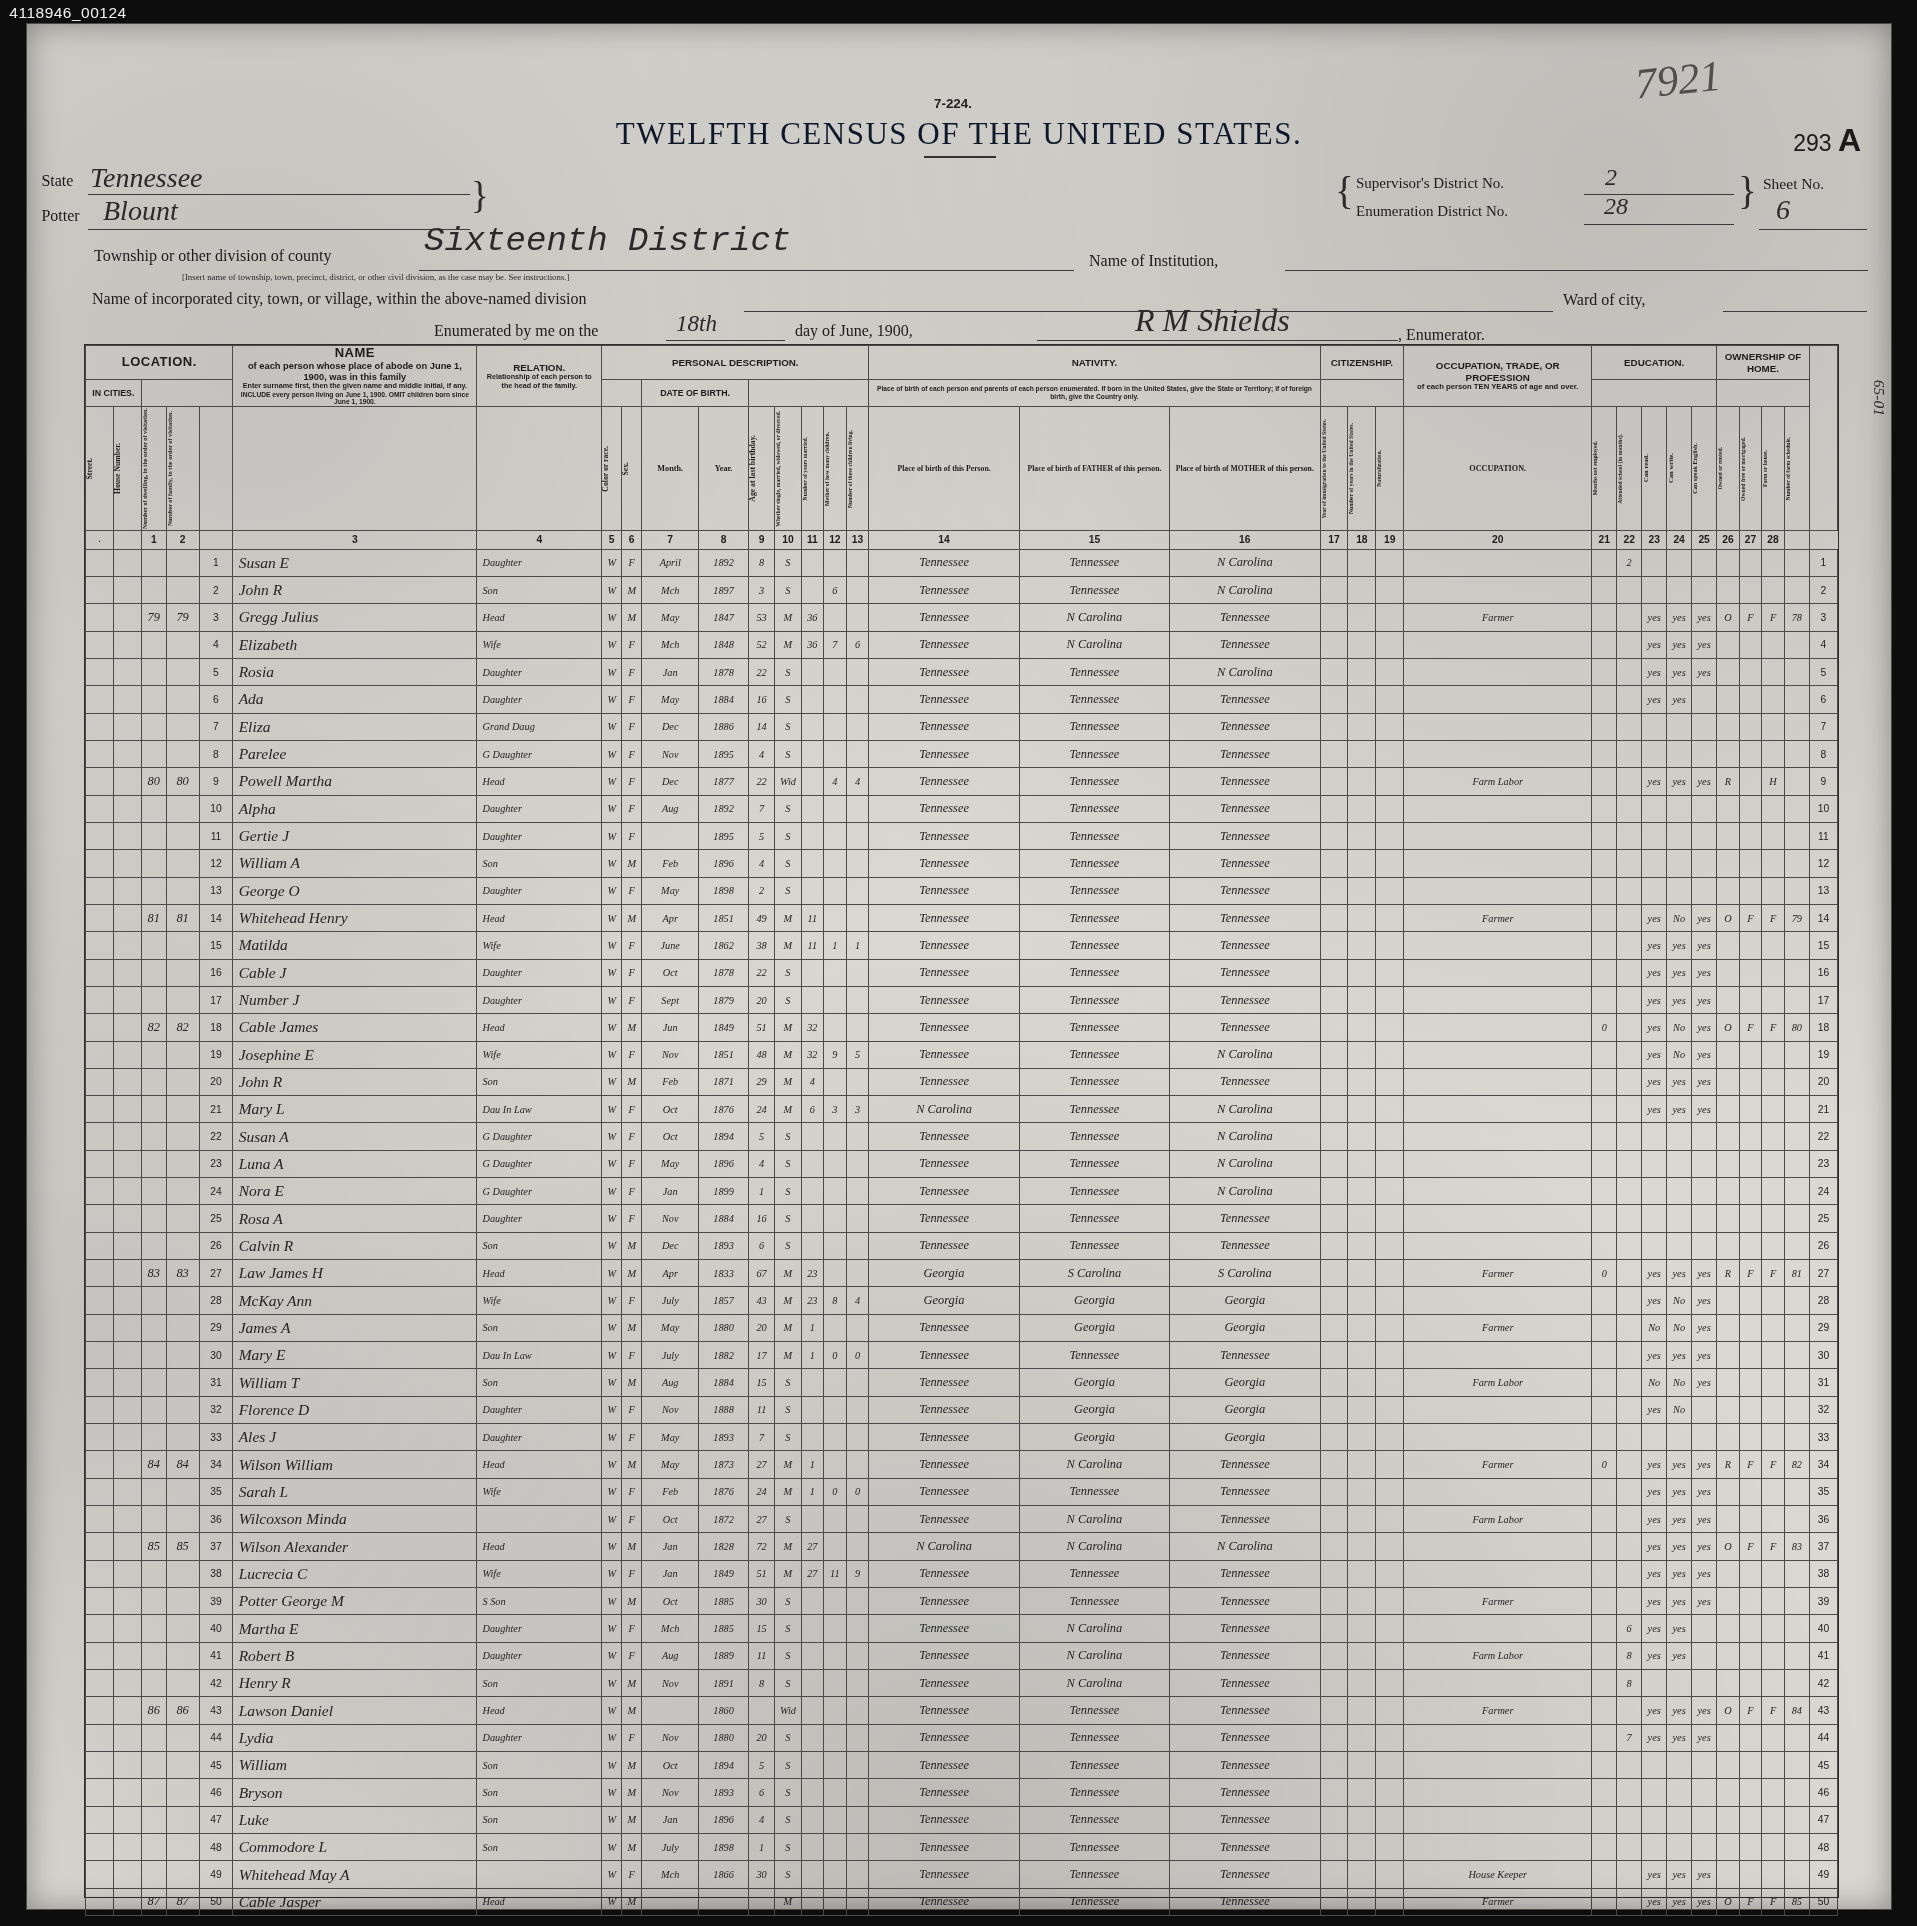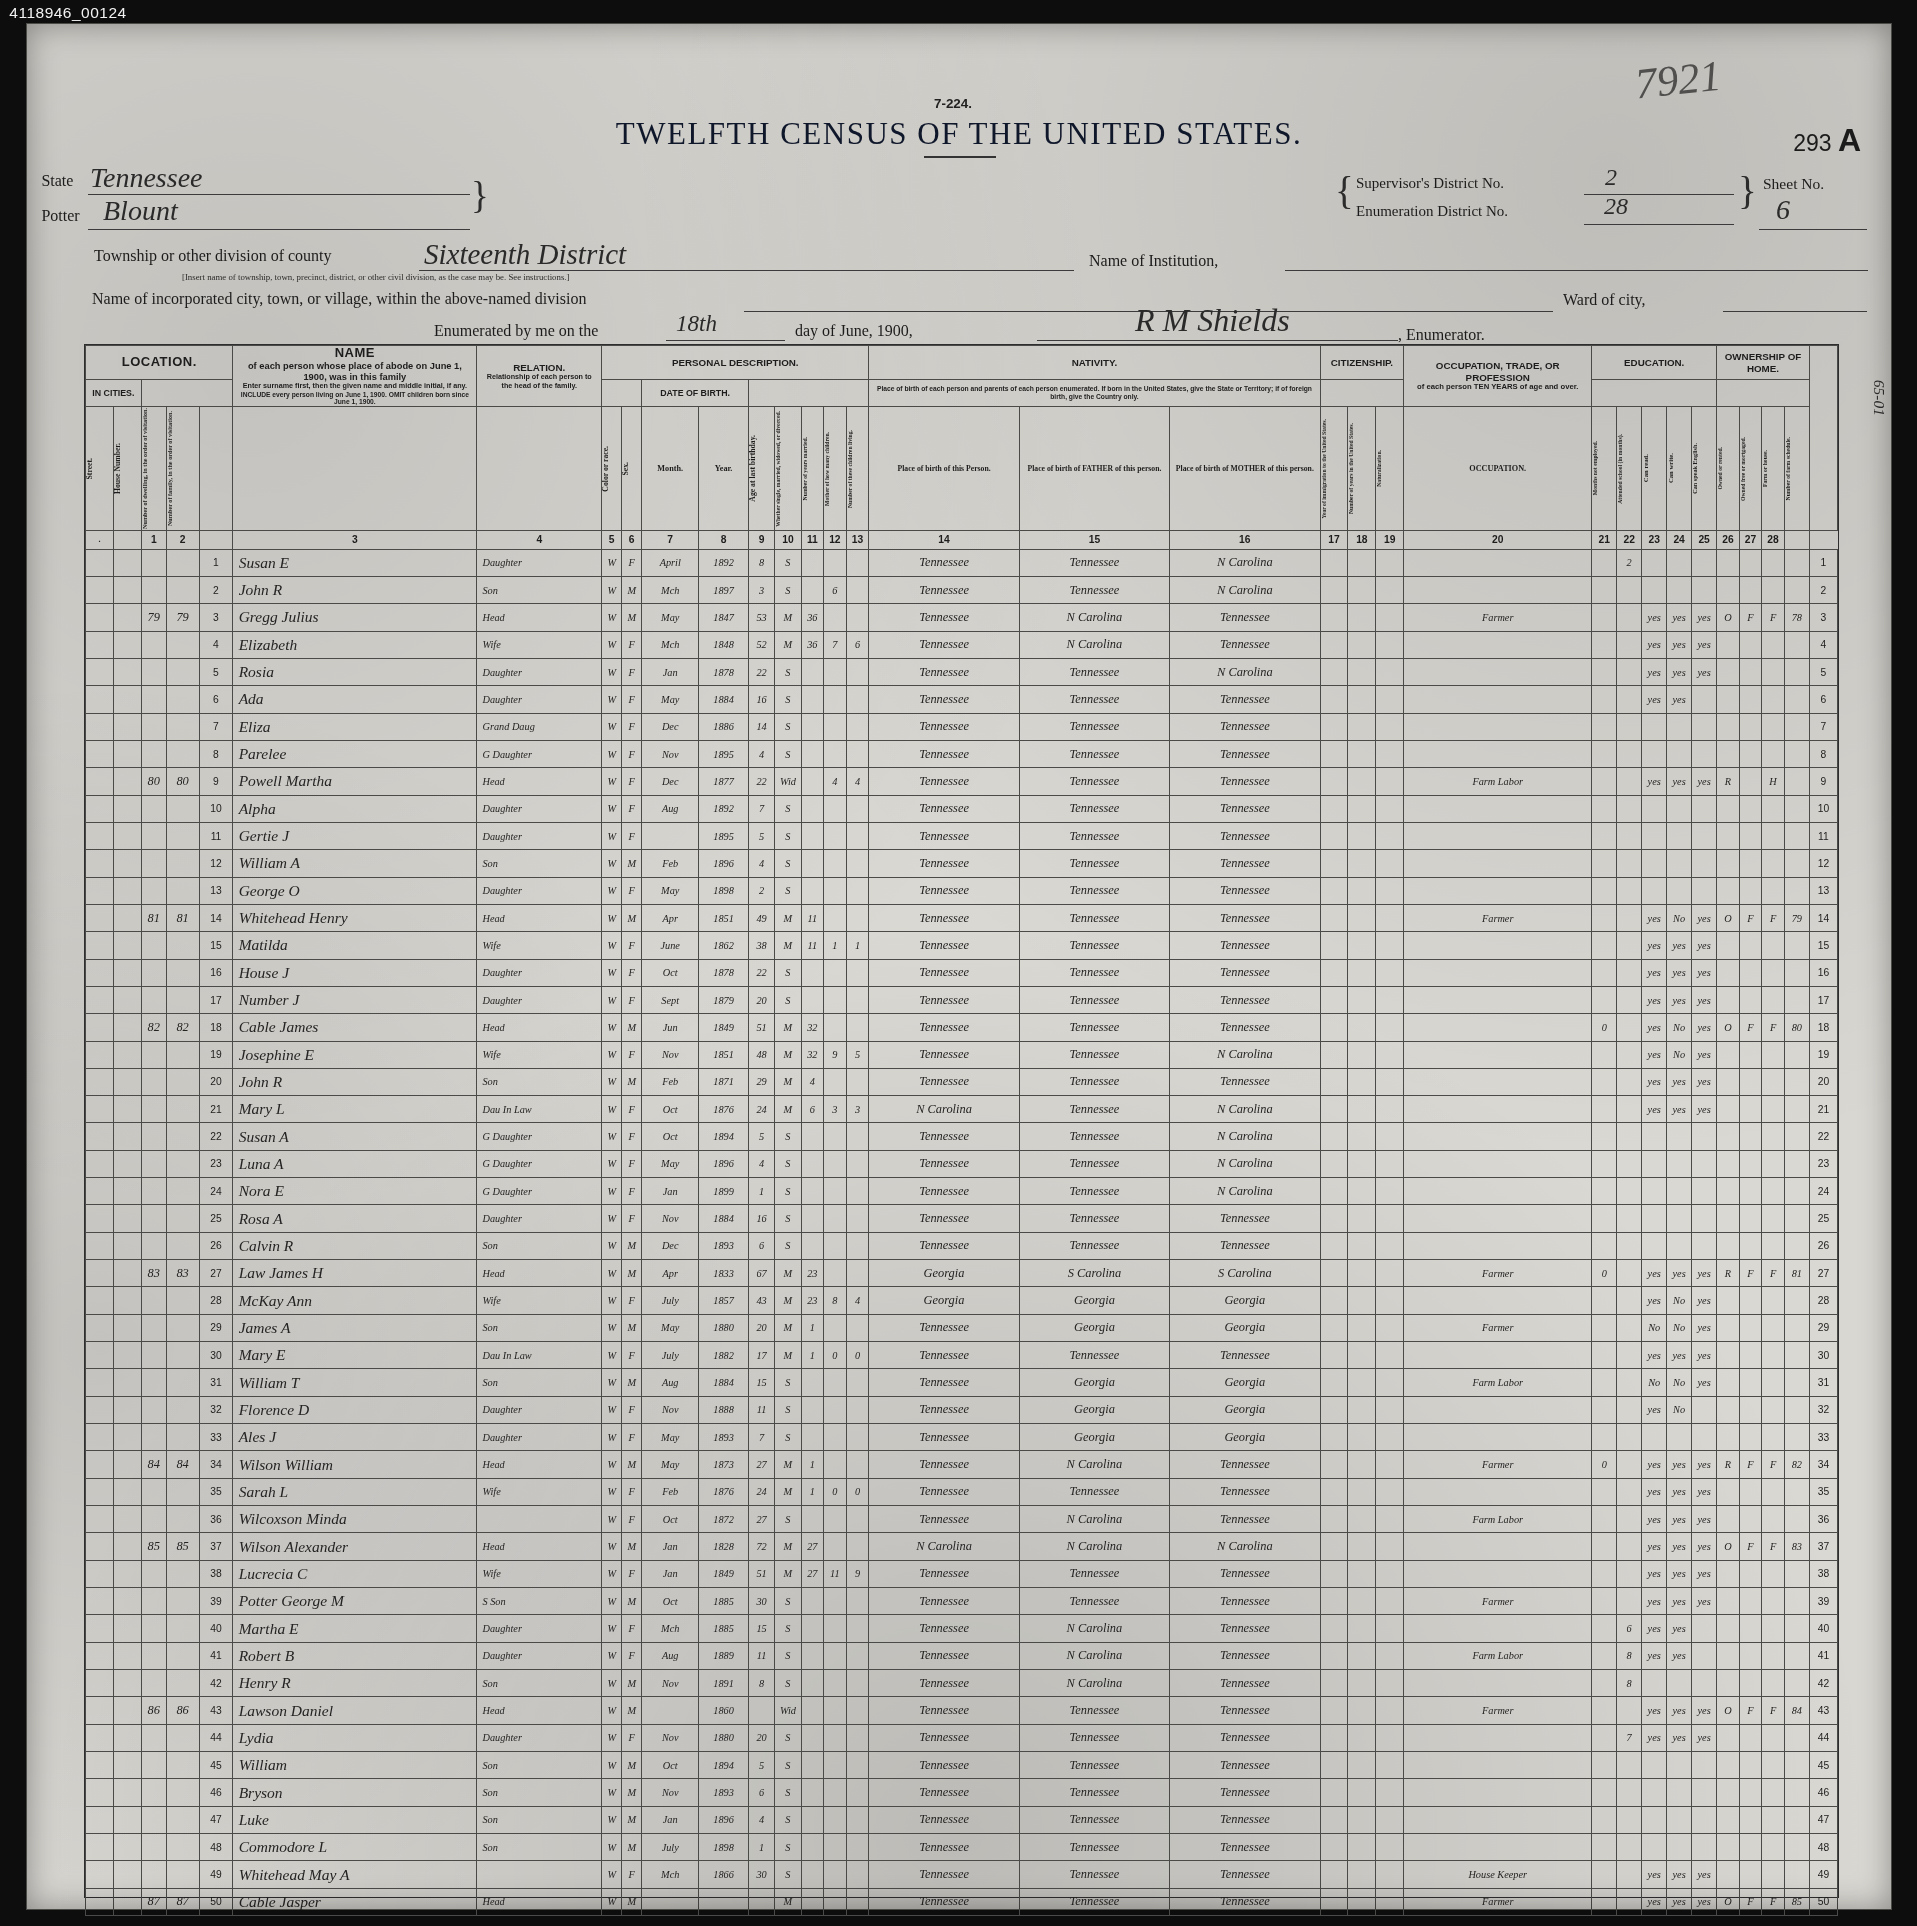--- a/index.html
+++ b/index.html
@@ -78,21 +78,21 @@
     <div class="lbl" style="left:1329px;top:179px;font-size:15px;">Enumeration District No.</div>
     <div class="hw" style="position:absolute;left:1577px;top:169px;font-size:24px;">28</div>
     <div class="ln" style="left:1557px;top:200px;width:150px;"></div>
     <div style="position:absolute;left:1711px;top:144px;font-size:39px;color:#2c2c2c;">}</div>
 
     <div class="lbl" style="left:1736px;top:151px;font-size:15.5px;">Sheet No.</div>
     <div class="hw" style="position:absolute;left:1749px;top:170px;font-size:28px;">6</div>
     <div class="ln" style="left:1732px;top:205px;width:108px;"></div>
 
     <div class="lbl" style="left:67px;top:223px;">Township or other division of county</div>
-    <div class="hw" style="position:absolute;left:397px;top:214px;font-size:29px;">Sixteenth District</div>
+    <div class="hw" style="position:absolute;left:397px;top:198px;font-size:34px;font-family:Liberation Mono, monospace;">Sixteenth District</div>
     <div class="ln" style="left:392px;top:246px;width:655px;"></div>
     <div class="tiny" style="position:absolute;left:155px;top:248px;">[Insert name of township, town, precinct, district, or other civil division, as the case may be.  See instructions.]</div>
     <div class="lbl" style="left:1062px;top:228px;">Name of Institution,</div>
     <div class="ln" style="left:1258px;top:246px;width:583px;"></div>
 
     <div class="lbl" style="left:65px;top:266px;">Name of incorporated city, town, or village, within the above-named division</div>
     <div class="ln" style="left:717px;top:287px;width:809px;"></div>
     <div class="lbl" style="left:1536px;top:267px;">Ward of city,</div>
     <div class="ln" style="left:1696px;top:287px;width:144px;"></div>
 
@@ -830,21 +830,21 @@
               <td class="cellhw xs"></td>
               <td class="cellhw xs"></td>
               <td class="rowno">15</td>
             </tr>
             <tr style="height: 27px;">
               <td class="rowno"></td>
               <td class="rowno"></td>
               <td class="cellhw sm"></td>
               <td class="cellhw sm"></td>
               <td class="rowno">16</td>
-              <td class="cellhw left">House J</td>
+              <td class="cellhw left">Cable J</td>
               <td class="cellhw xs left">Daughter</td>
               <td class="cellhw xs">W</td>
               <td class="cellhw xs">F</td>
               <td class="cellhw xs">Oct</td>
               <td class="cellhw xs">1878</td>
               <td class="cellhw xs">22</td>
               <td class="cellhw xs">S</td>
               <td class="cellhw xs"></td>
               <td class="cellhw xs"></td>
               <td class="cellhw xs"></td>

